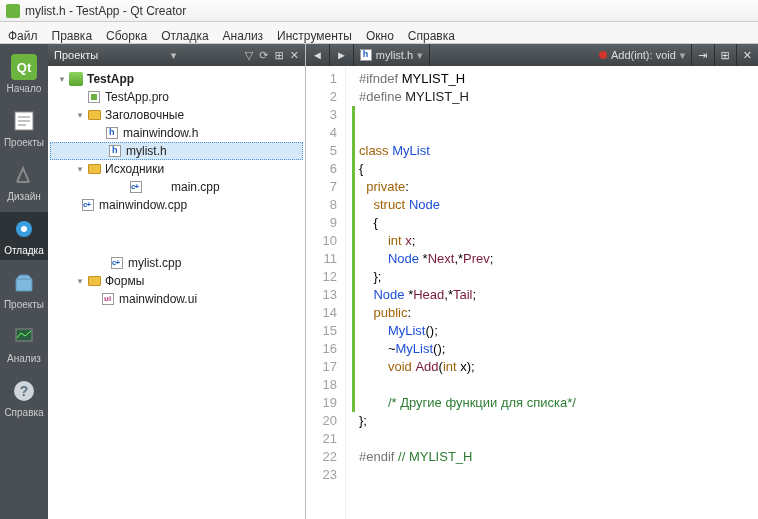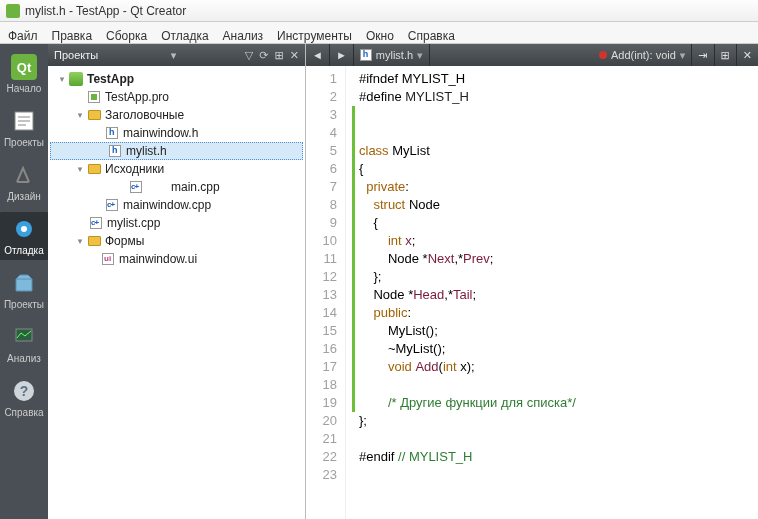--- a/index.html
+++ b/index.html
@@ -36,23 +36,23 @@
 .codehdr { height: 22px; background: linear-gradient(#5a5f63,#3e4347); display: flex; align-items: center; color: #ddd; font-size: 11px; }
 .codehdr .seg { display: flex; align-items: center; gap: 4px; padding: 0 6px; height: 100%; border-right: 1px solid #2a2e31; }
 .codehdr .methodseg { flex:0 0 auto; margin-left:auto; }
 .codehdr .red { width: 8px; height: 8px; background: #d0342c; border-radius: 50%; }
 .codearea { flex: 1; display: flex; font-family: "Consolas","Courier New",monospace; font-size: 13px; line-height: 18px; overflow:auto; }
 .gutter { width: 40px; text-align: right; padding: 4px 8px 4px 0; color: #a0a0a0; background: #fff; border-right: 1px solid #eee; user-select:none;}
 .gutter div { height: 18px; }
 .code { flex: 1; padding: 4px 0 4px 6px; position: relative; }
 .codeline { height: 18px; white-space: pre; border-left: 3px solid transparent; padding-left: 4px; }
 .codeline.mod { border-left-color: #6dbf3a; }
-.kw-pre { color: #000000; }
+.kw-pre { color: #737373; }
 .kw { color: #a16207; }
-.typ { color: #000000; }
+.typ { color: #1d4ed8; }
 .nm { color: #222; }
 .fn { color: #7a1a3a; font-weight: 500; }
 .cm { color: #2e7d32; }
 svg{display:block;}
 </style>
 </head>
 <body>
 
 <div class="titlebar">
   <span class="qticon"></span>
@@ -193,28 +193,28 @@
             </span>
             <span>Исходники</span>
           </div>
           <div class="tree-row" style="padding-left: 44px; gap: 24px;">
             <span class="tw"></span>
             <span class="ficon">
               <span class="file-cpp"></span>
             </span>
             <span>main.cpp</span>
           </div>
-          <div class="tree-row" style="padding-left: 44px;">
+          <div class="tree-row" style="padding-left: 20px;">
             <span class="tw"></span>
             <span class="ficon">
               <span class="file-cpp"></span>
             </span>
             <span>mainwindow.cpp</span>
           </div>
-          <div class="tree-row" style="padding-left: 28px;">
+          <div class="tree-row" style="padding-left: 49px; margin-top: 40px;">
             <span class="tw"></span>
             <span class="ficon">
               <span class="file-cpp"></span>
             </span>
             <span>mylist.cpp</span>
           </div>
           <div class="tree-row" style="padding-left: 26px;">
             <span class="tw">▾</span>
             <span class="ficon">
               <span class="folder-y"></span>

